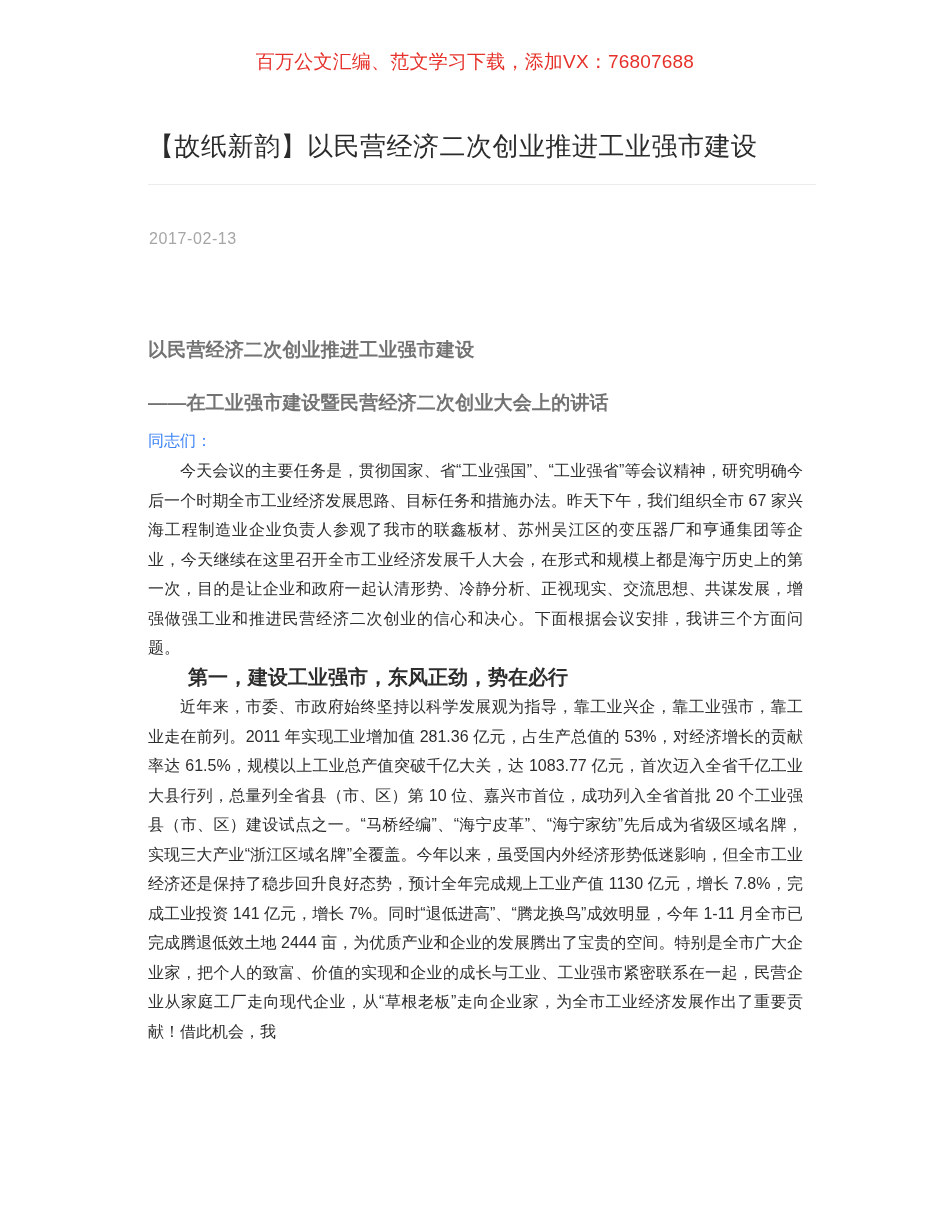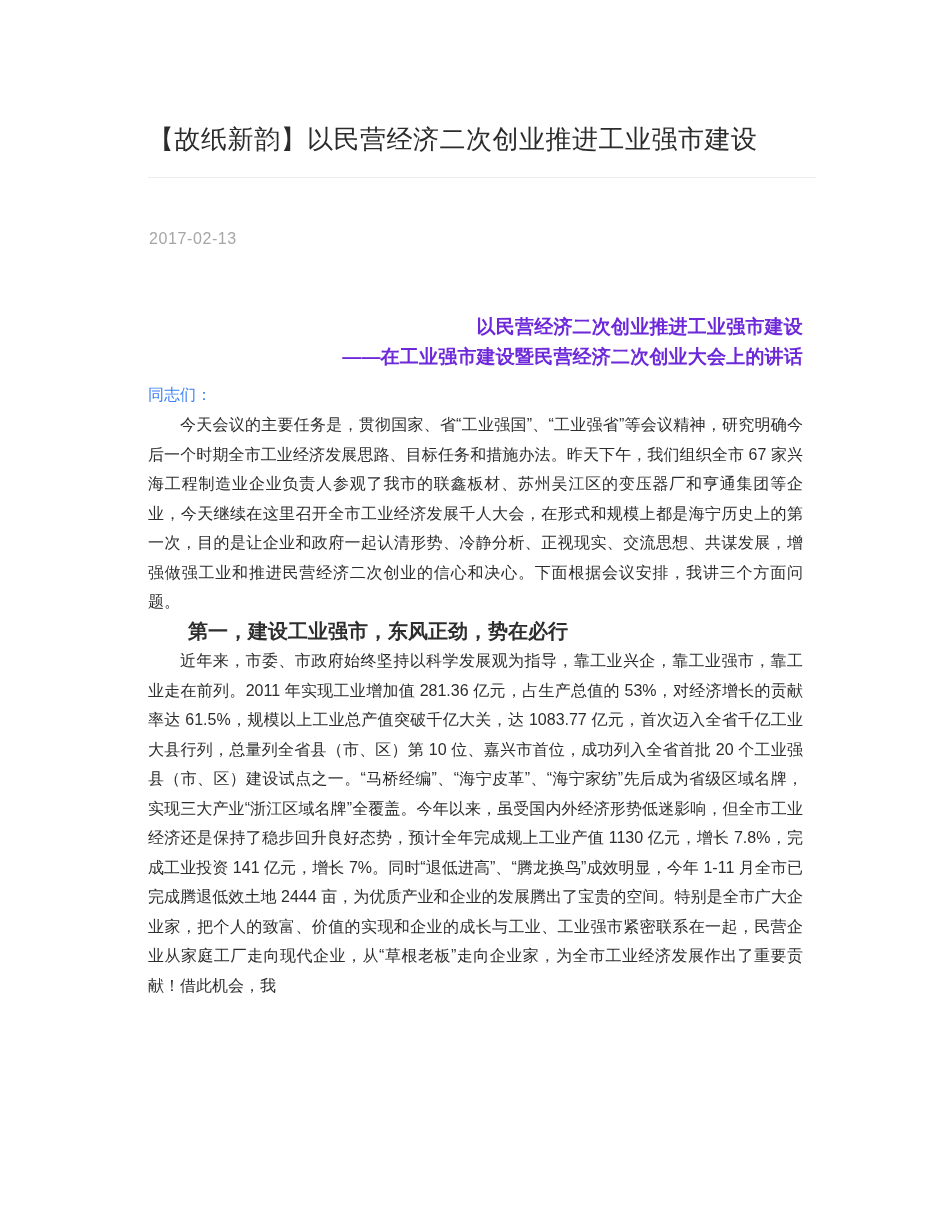--- a/index.html
+++ b/index.html
@@ -33,21 +33,21 @@
     color: #e6312a;
     font-size: 19px;
     line-height: 28px;
     letter-spacing: 0.2px;
     white-space: nowrap;
   }
 
   
   .article-header {
     position: absolute;
-    top: 119px;
+    top: 126px;
     left: 148px;
     width: 668px;
   }
   .article-title {
     font-size: 26px;
     line-height: 40px;
     color: #2b2b2b;
     font-weight: 400;
     letter-spacing: 0.5px;
     margin: 0;
@@ -70,26 +70,27 @@
 
   
   .doc-body {
     position: absolute;
     top: 312px;
     left: 148px;
     width: 655px;
   }
   .doc-heading-main,
   .doc-heading-sub {
-    text-align: right;
+    text-align: left;
     font-weight: bold;
     font-size: 19px;
     line-height: 30px;
-    color: #6d28d9;
+    color: #737373;
     letter-spacing: 0.2px;
+    margin-top: 23px;
   }
   .doc-salutation {
     font-size: 16px;
     line-height: 30px;
     color: #3b82f6;
     margin-top: 8px;
   }
   .doc-para {
     font-size: 16px;
     line-height: 29.5px;
@@ -107,20 +108,21 @@
     font-weight: bold;
     text-indent: 2em;
     margin: 0;
   }
 </style>
 </head>
 <body>
 
 <div class="page">
 
+  <div class="promo-banner">百万公文汇编、范文学习下载，添加VX：76807688</div>
 
   <div class="article-header">
     <h1 class="article-title">【故纸新韵】以民营经济二次创业推进工业强市建设</h1>
     <div class="header-divider"></div>
   </div>
 
   <div class="article-date">2017-02-13</div>
 
   <div class="doc-body">
     <div class="doc-heading-main">以民营经济二次创业推进工业强市建设</div>

